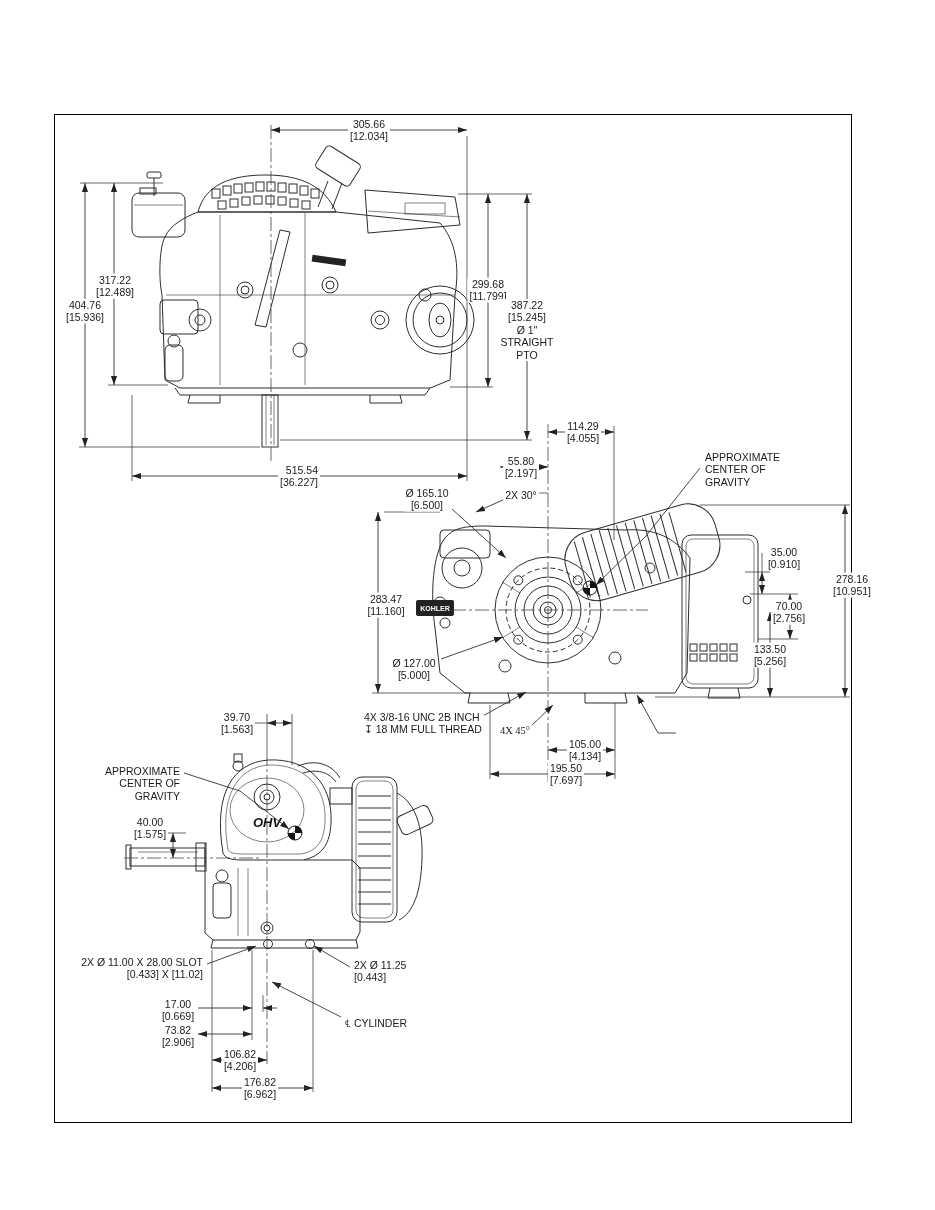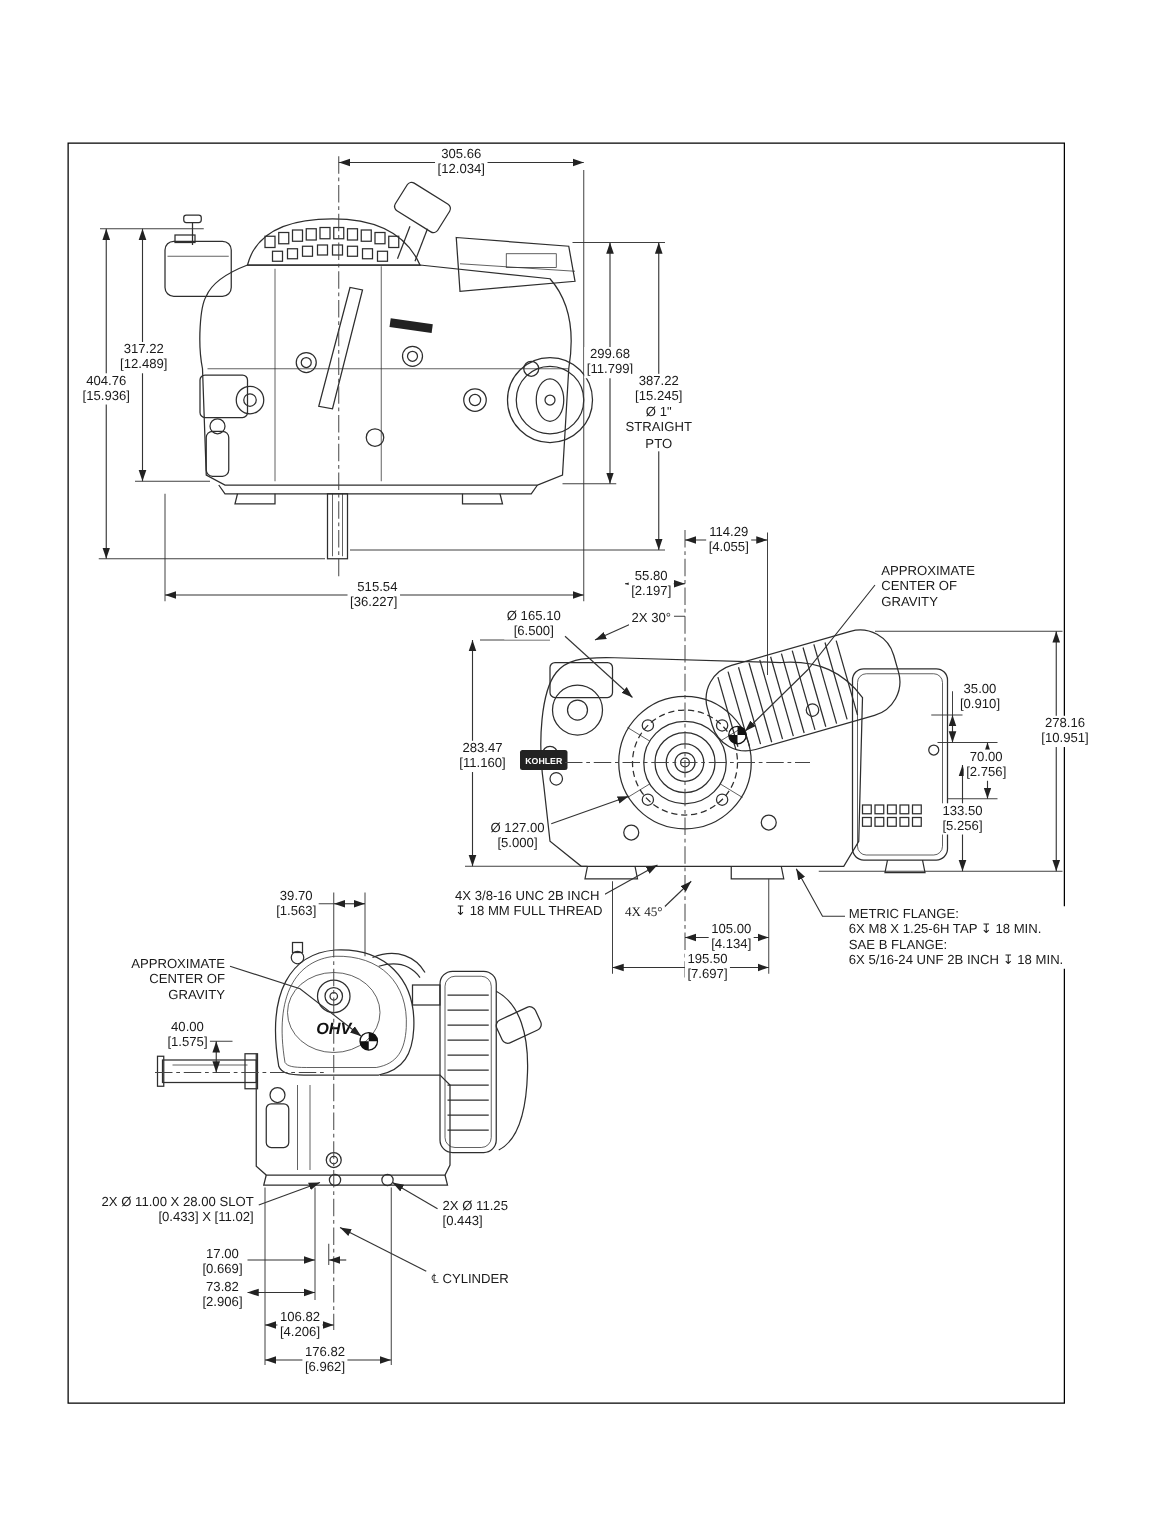--- a/index.html
+++ b/index.html
@@ -394,24 +394,20 @@
     <span>4X 45°</span>
   </div>
   <div class="lbl dim" style="left:585px;top:750px;">
     <span>105.00</span>
     <span>[4.134]</span>
   </div>
   <div class="lbl dim" style="left:566px;top:774px;">
     <span>195.50</span>
     <span>[7.697]</span>
   </div>
-  <div class="lbl note-l" style="left:677px;top:725px;">METRIC FLANGE:
-6X M8 X 1.25-6H TAP ↧ 18 MIN.
-SAE B FLANGE:
-6X 5/16-24 UNF 2B INCH ↧ 18 MIN.</div>
 
   <div class="lbl dim" style="left:237px;top:723px;">
     <span>39.70</span>
     <span>[1.563]</span>
   </div>
   <div class="lbl note-r" style="right:753px;top:765px;">APPROXIMATE
 CENTER OF
 GRAVITY</div>
   <div class="lbl dim" style="left:150px;top:828px;">
     <span>40.00</span>

